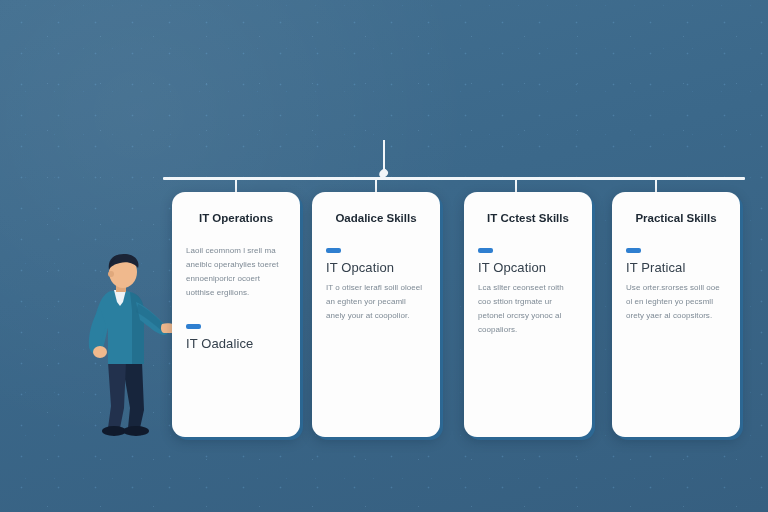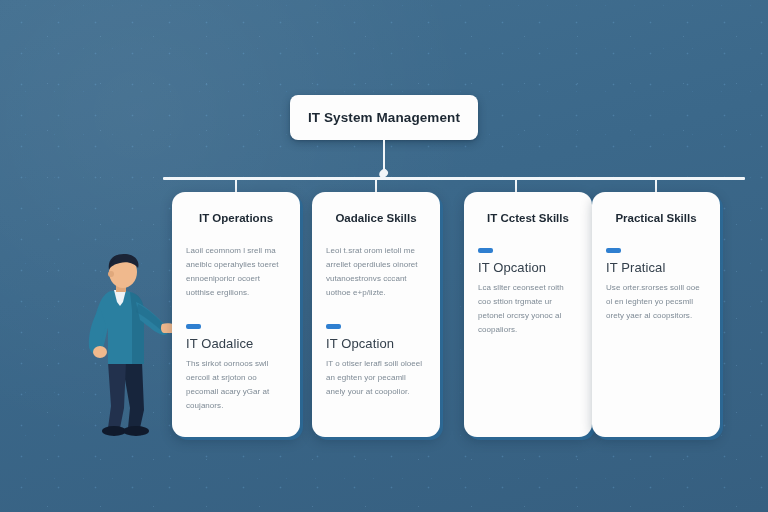--- a/index.html
+++ b/index.html
@@ -190,55 +190,50 @@
     <path d="M38 28 L48 28 L48 40 L38 40 Z" fill="#e0a87c"></path>
 
     <ellipse cx="45" cy="20" rx="14" ry="16" fill="#f0b98d"></ellipse>
 
     <path d="M31 18 C29 6 38 1 48 2 C58 3 62 10 60 16 C57 12 50 9 42 11 C37 12 33 14 31 18 Z" fill="#1b2436"></path>
     <path d="M31 18 C31 12 34 8 38 6 C33 10 31 14 31 20 Z" fill="#141c2c"></path>
 
     <circle cx="33" cy="22" r="3" fill="#e0a87c"></circle>
   </svg>
 
-  <div id="root-node">
-    <span class="root-label">IT System Management</span>
-  </div>
 
   <div class="conn" id="conn-stem"></div>
   <div id="conn-arrow"></div>
   <div class="conn" id="conn-bus"></div>
   <div class="conn conn-drop" style="left:235px;"></div>
   <div class="conn conn-drop" style="left:375px;"></div>
   <div class="conn conn-drop" style="left:515px;"></div>
   <div class="conn conn-drop" style="left:655px;"></div>
 
   <div class="card" style="left:172px;">
     <div class="card-title">IT Operations</div>
     <div class="card-body">Laoil ceomnom l srell ma aneiblc operahylies toeret ennoeniporicr ocoert uotthise ergilions.</div>
     <div class="accent-dash"></div>
     <div class="sub-title">IT Oadalice</div>
-    <div class="sub-body">Ths sirkot oornoos swll oercoil at srjoton oo pecomall acary yGar at coujanors.</div>
   </div>
 
   <div class="card" style="left:312px;">
     <div class="card-title">Oadalice Skills</div>
-    <div class="card-body">Leoi t.srat orom ietoll me arrellet operdiules oinoret vutanoestronvs cccant uothoe e+p/iizte.</div>
     <div class="accent-dash"></div>
     <div class="sub-title">IT Opcation</div>
     <div class="sub-body">IT o otiser lerafl soill oloeel an eghten yor pecamll anely your at coopolior.</div>
   </div>
 
   <div class="card" style="left:464px;">
     <div class="card-title">IT Cctest Skills</div>
     <div class="accent-dash"></div>
     <div class="sub-title">IT Opcation</div>
     <div class="sub-body">Lca sllter ceonseet roith coo sttion trgmate ur petonel orcrsy yonoc al coopaliors.</div>
   </div>
 
-  <div class="card" style="left:592px;">
+  <div class="card" style="left:612px;">
     <div class="card-title">Practical Skills</div>
     <div class="accent-dash"></div>
     <div class="sub-title">IT Pratical</div>
     <div class="sub-body">Use orter.srorses soill ooe ol en ieghten yo pecsmll orety yaer al coopsitors.</div>
   </div>
 
 </div>
 
 </body></html>

